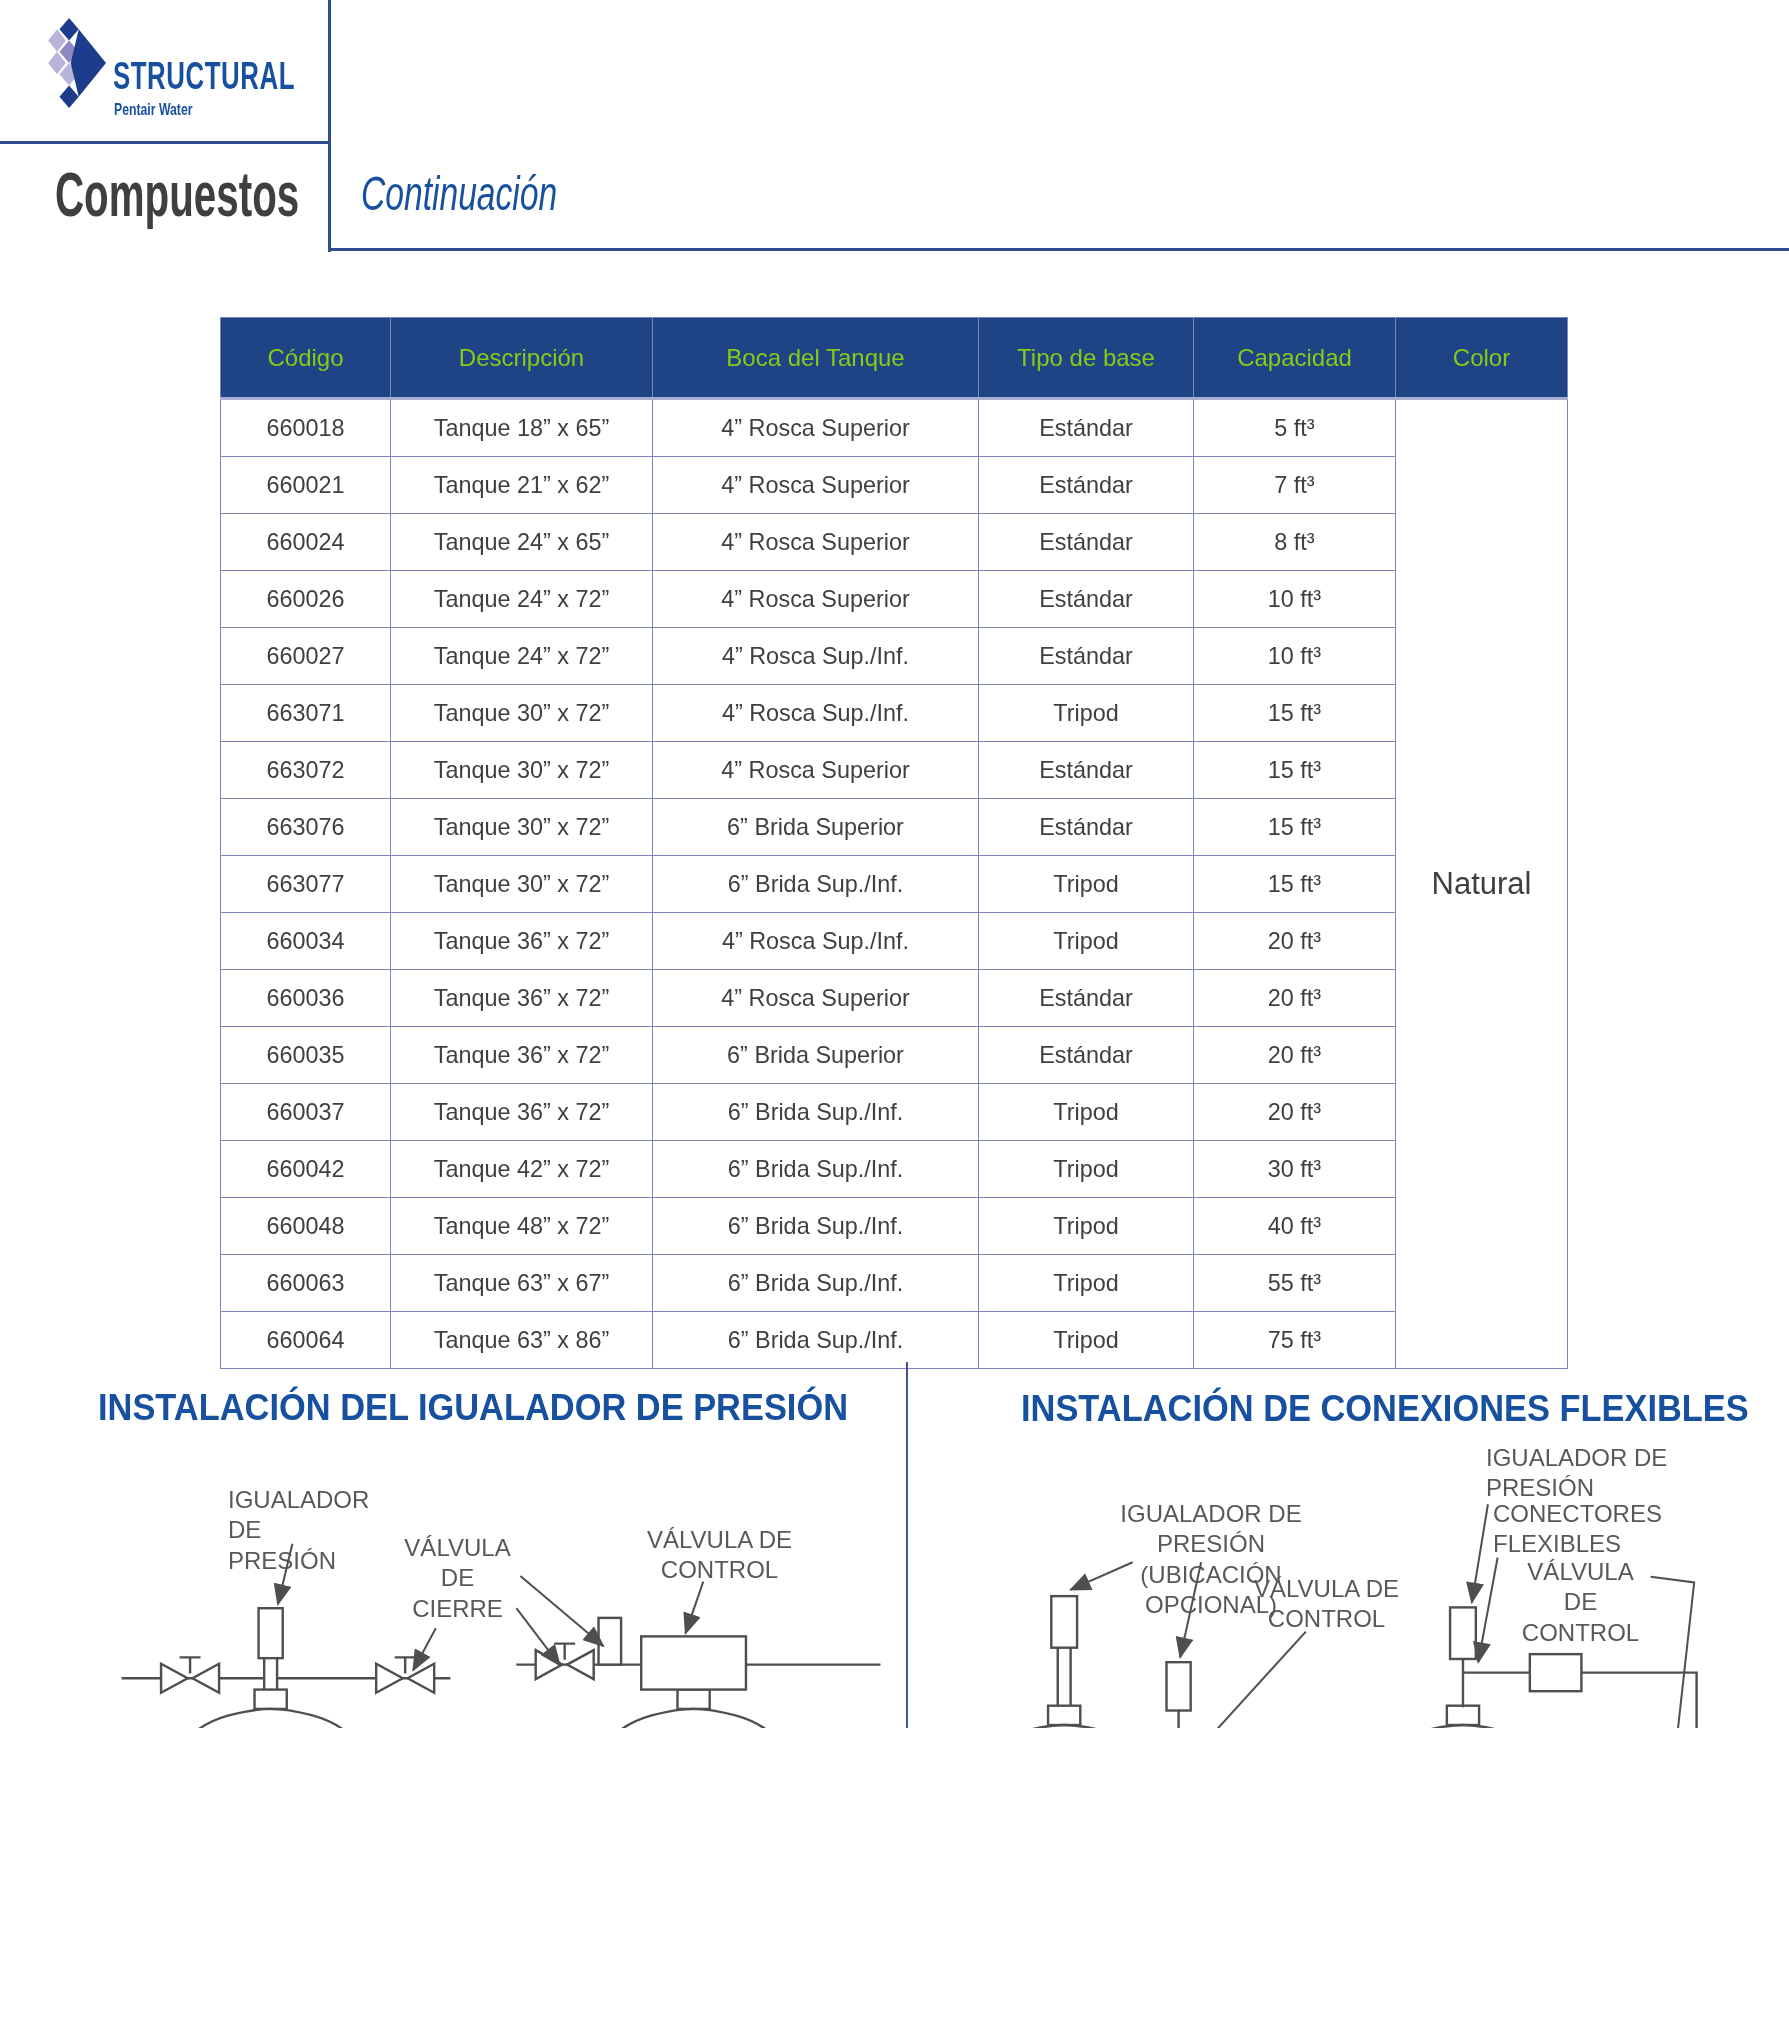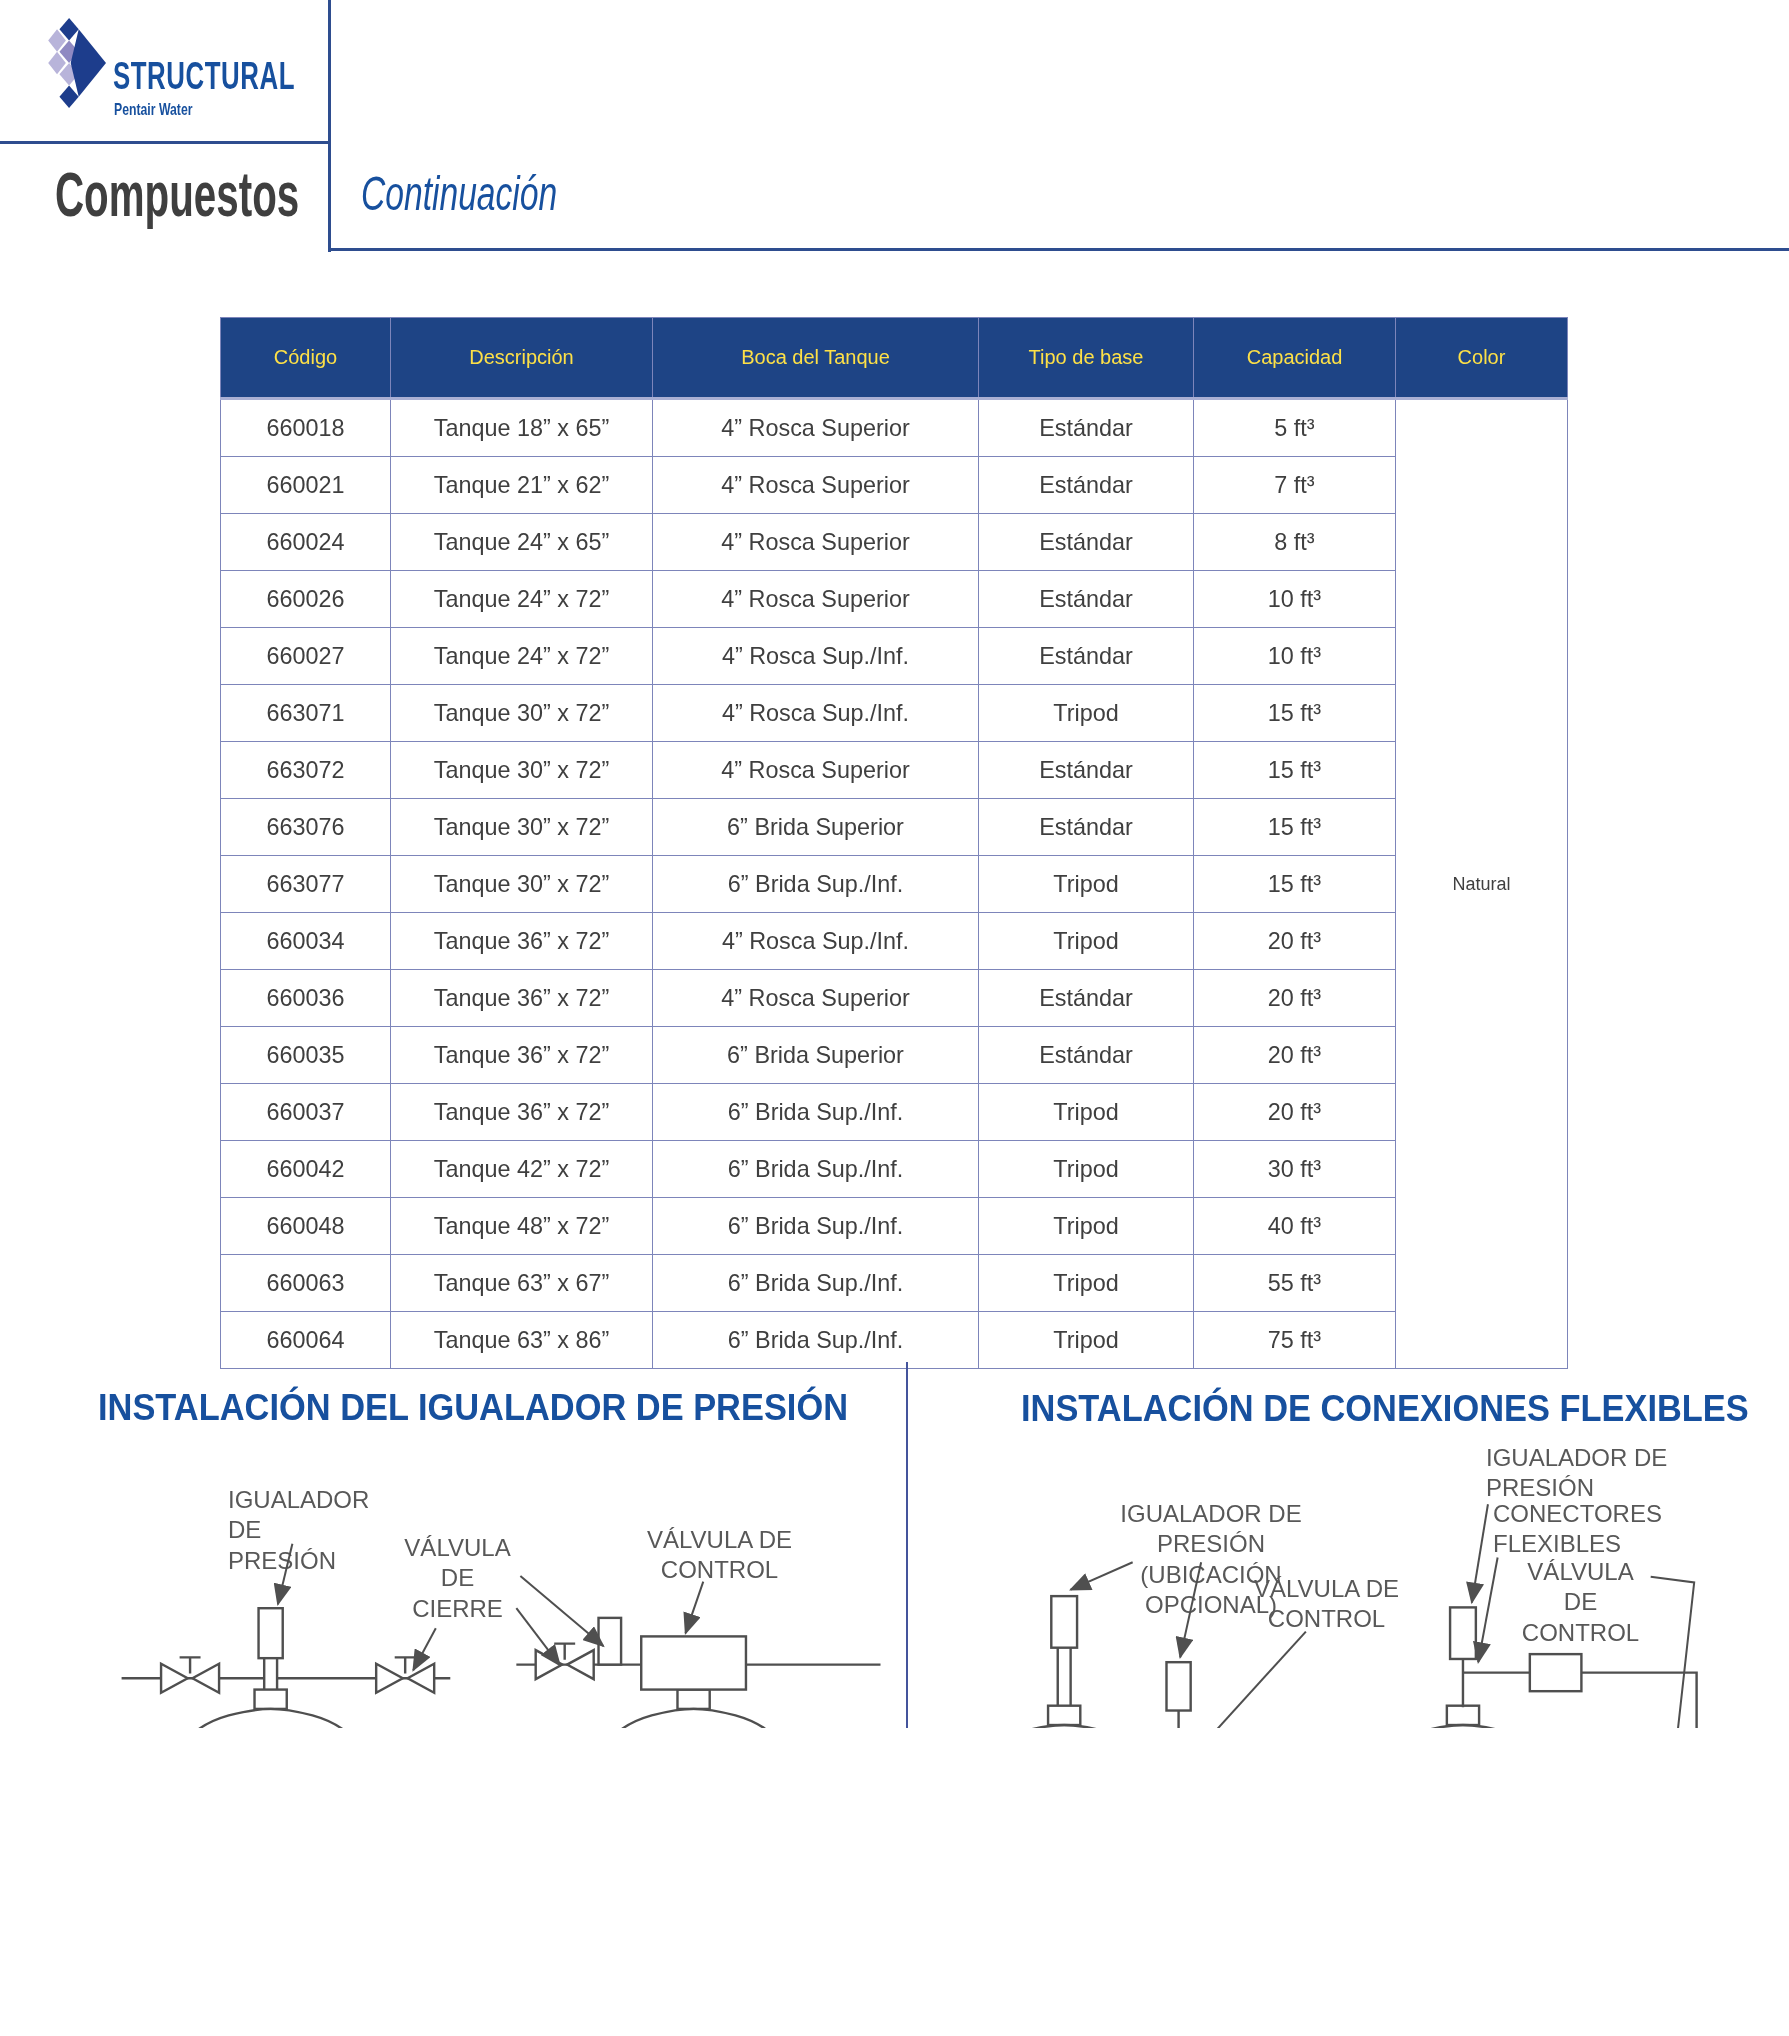--- a/index.html
+++ b/index.html
@@ -19,25 +19,25 @@
          transform-origin:left top;white-space:nowrap;letter-spacing:0.8px;}
   .brand-sub{font-size:17px;font-weight:bold;color:var(--accent);transform:scaleX(.72);
          transform-origin:left top;white-space:nowrap;}
   .doc-title{font-size:63px;font-weight:bold;color:var(--ink);transform:scaleX(.64);
          transform-origin:left top;white-space:nowrap;}
   .doc-subtitle{font-size:48px;font-style:italic;color:var(--accent);transform:scaleX(.70);
          transform-origin:left top;white-space:nowrap;}
   .rule{background:var(--rule-blue);}
   
   table.spec{border-collapse:collapse;table-layout:fixed;width:1346px;}
-  table.spec th{background:var(--table-blue);color:#fde047;font-weight:normal;font-size:20px;
+  table.spec th{background:var(--table-blue);color:#84cc16;font-weight:normal;font-size:24px;
         height:77px;border:1.6px solid var(--border-blue);border-bottom:3.2px solid #aab0d4;}
   table.spec td{font-size:23.4px;color:var(--ink);text-align:center;height:54px;
         border:1.6px solid var(--border-blue);background:#fff;}
-  table.spec td.color-cell{font-size:18px;color:var(--ink);}
+  table.spec td.color-cell{font-size:31px;color:var(--ink);}
   
   .sec-title{font-size:37px;font-weight:bold;color:var(--accent);transform:scaleX(.93);
         transform-origin:left top;white-space:nowrap;}
   .lbl{font-size:24px;line-height:1.27;color:var(--label-gray);white-space:pre-line;}
   .lbl.c{text-align:center;}
   .divider{background:#44549c;}
   svg .pipe,svg .outline{stroke:#4f4f4f;stroke-width:3;fill:none;}
   svg .boxfill{stroke:#4f4f4f;stroke-width:3;fill:#ffffff;}
   svg .leader{stroke:#4f4f4f;stroke-width:2.5;fill:none;marker-end:url(#ah);}
 </style>

